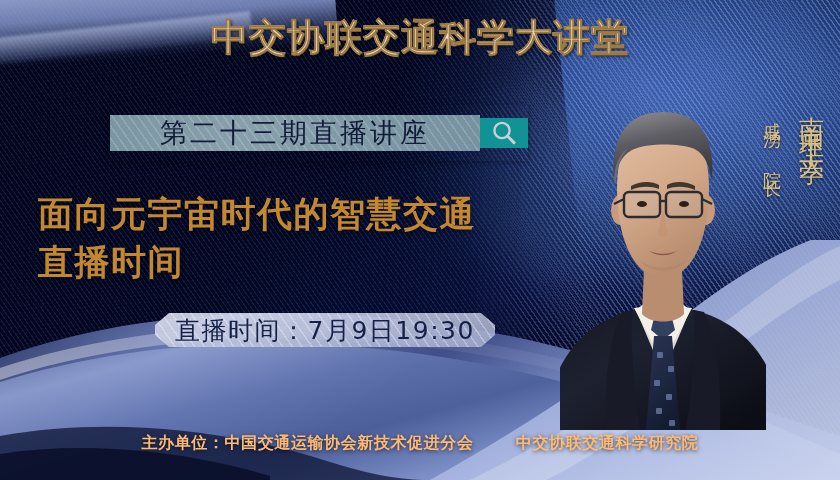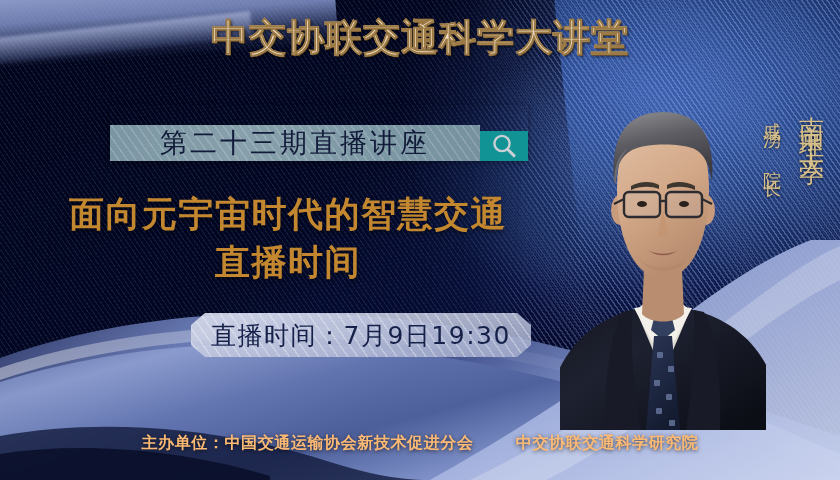--- a/index.html
+++ b/index.html
@@ -95,21 +95,21 @@
       1px 1px 0 #6d5128,
       2px 2px 3px rgba(0,0,0,0.55);
     -webkit-text-stroke:0.6px #9c7a45;
     white-space:nowrap;
   }
 
   
   .sub-bar{
     position:absolute;left:110px;top:105px;
     width:418px;height:56px;
-    display:flex;align-items:flex-end;
+    display:flex;align-items:center;
     box-shadow:0 1px 6px rgba(0,0,0,0.35);
   }
   .sub-bar-body{
     flex:1;
     position:relative;
     background:linear-gradient(100deg,#7b96a3 0%,#87a0ab 35%,#7e99a6 70%,#76919f 100%);
     display:flex;align-items:center;justify-content:center;
     overflow:hidden;
   }
   .sub-bar-body::after{
@@ -130,40 +130,39 @@
   .sub-bar-icon{
     width:48px;
     background:#119295;
     display:flex;align-items:center;justify-content:center;
   }
   .sub-bar-icon svg{display:block;}
 
   
   .topic{
     position:absolute;left:38px;top:190px;width:500px;
-    text-align:center;
+    text-align:left;
     color:#C3872F;
     font-size:35px;
     font-weight:700;
     line-height:48px;
     letter-spacing:1.5px;
     font-family:"DejaVu Sans","Liberation Sans",sans-serif;
     text-shadow:0 2px 4px rgba(0,0,0,0.5);
   }
 
   
   .time-pill{
     position:absolute;left:155px;top:313px;
-    width:340px;height:44px;
+    width:340px;height:34px;
     display:flex;align-items:center;justify-content:center;
     background:linear-gradient(170deg,rgba(214,218,234,0.93) 0%,rgba(196,202,224,0.88) 40%,rgba(176,184,212,0.86) 75%,rgba(160,170,202,0.88) 100%);
     clip-path:polygon(14px 0,calc(100% - 14px) 0,100% 12px,100% calc(100% - 12px),calc(100% - 14px) 100%,14px 100%,0 calc(100% - 12px),0 12px);
     box-shadow:0 2px 10px rgba(0,0,0,0.35);
     overflow:hidden;
-    margin-left:36px;
   }
   .time-pill::after{
     content:"";position:absolute;inset:0;
     background-image:repeating-linear-gradient(55deg,
       rgba(255,255,255,0.30) 0px,rgba(255,255,255,0.30) 1.4px,
       rgba(0,0,0,0) 1.4px,rgba(0,0,0,0) 8px);
     pointer-events:none;
   }
   .time-text{
     position:relative;z-index:2;

